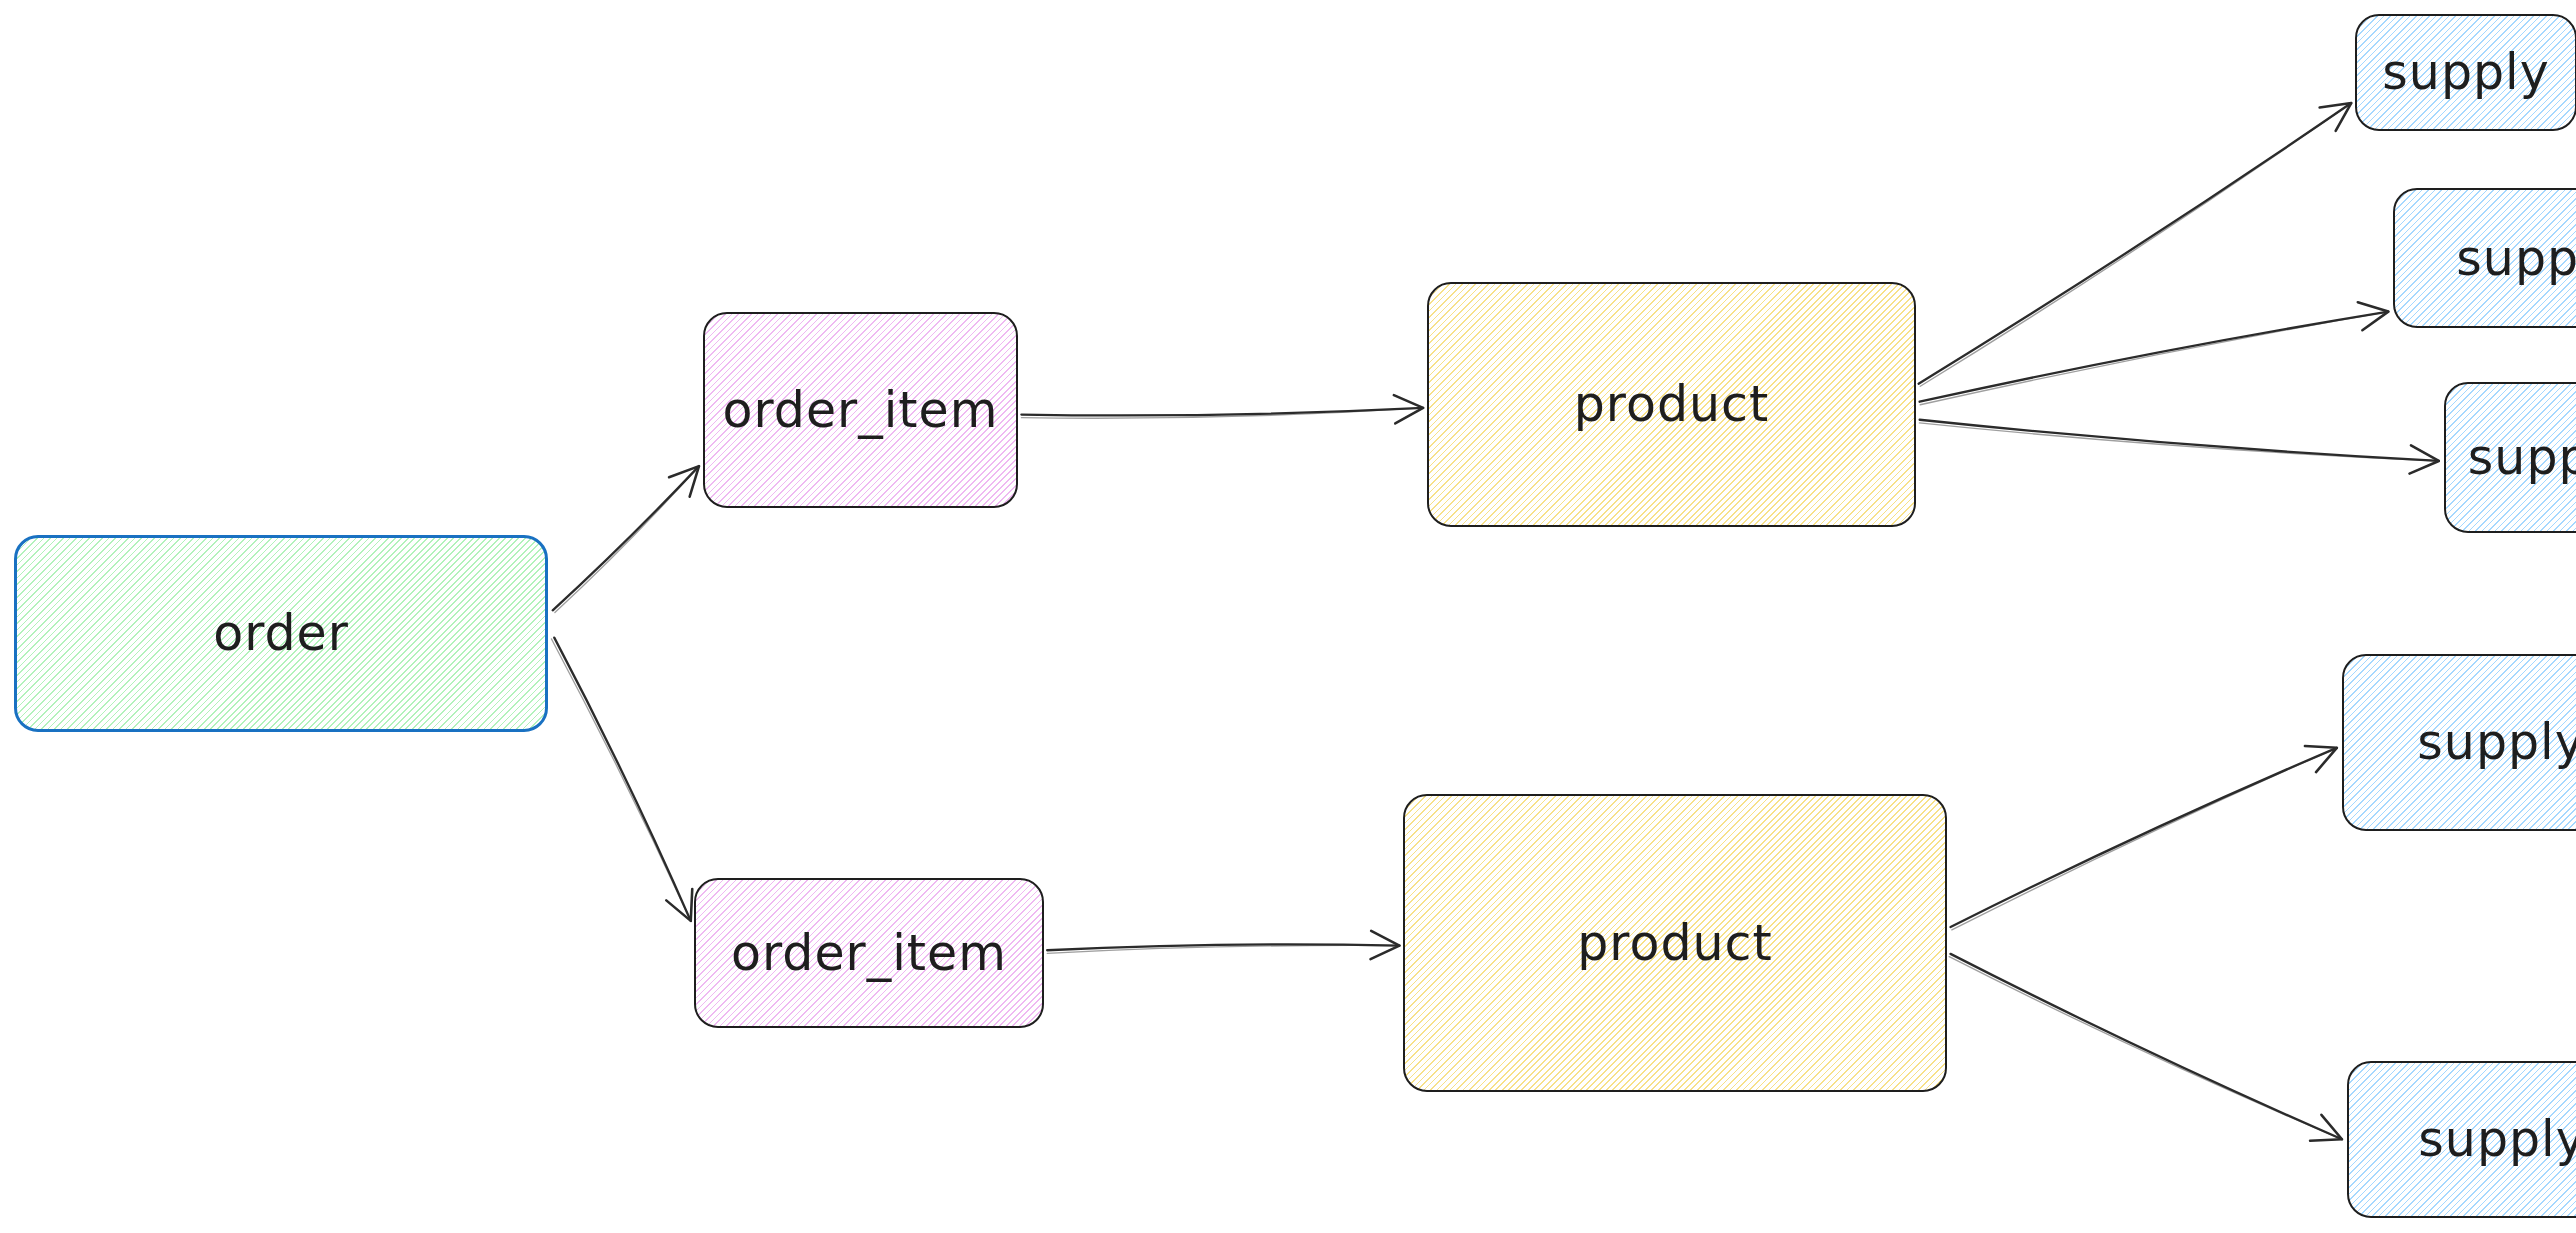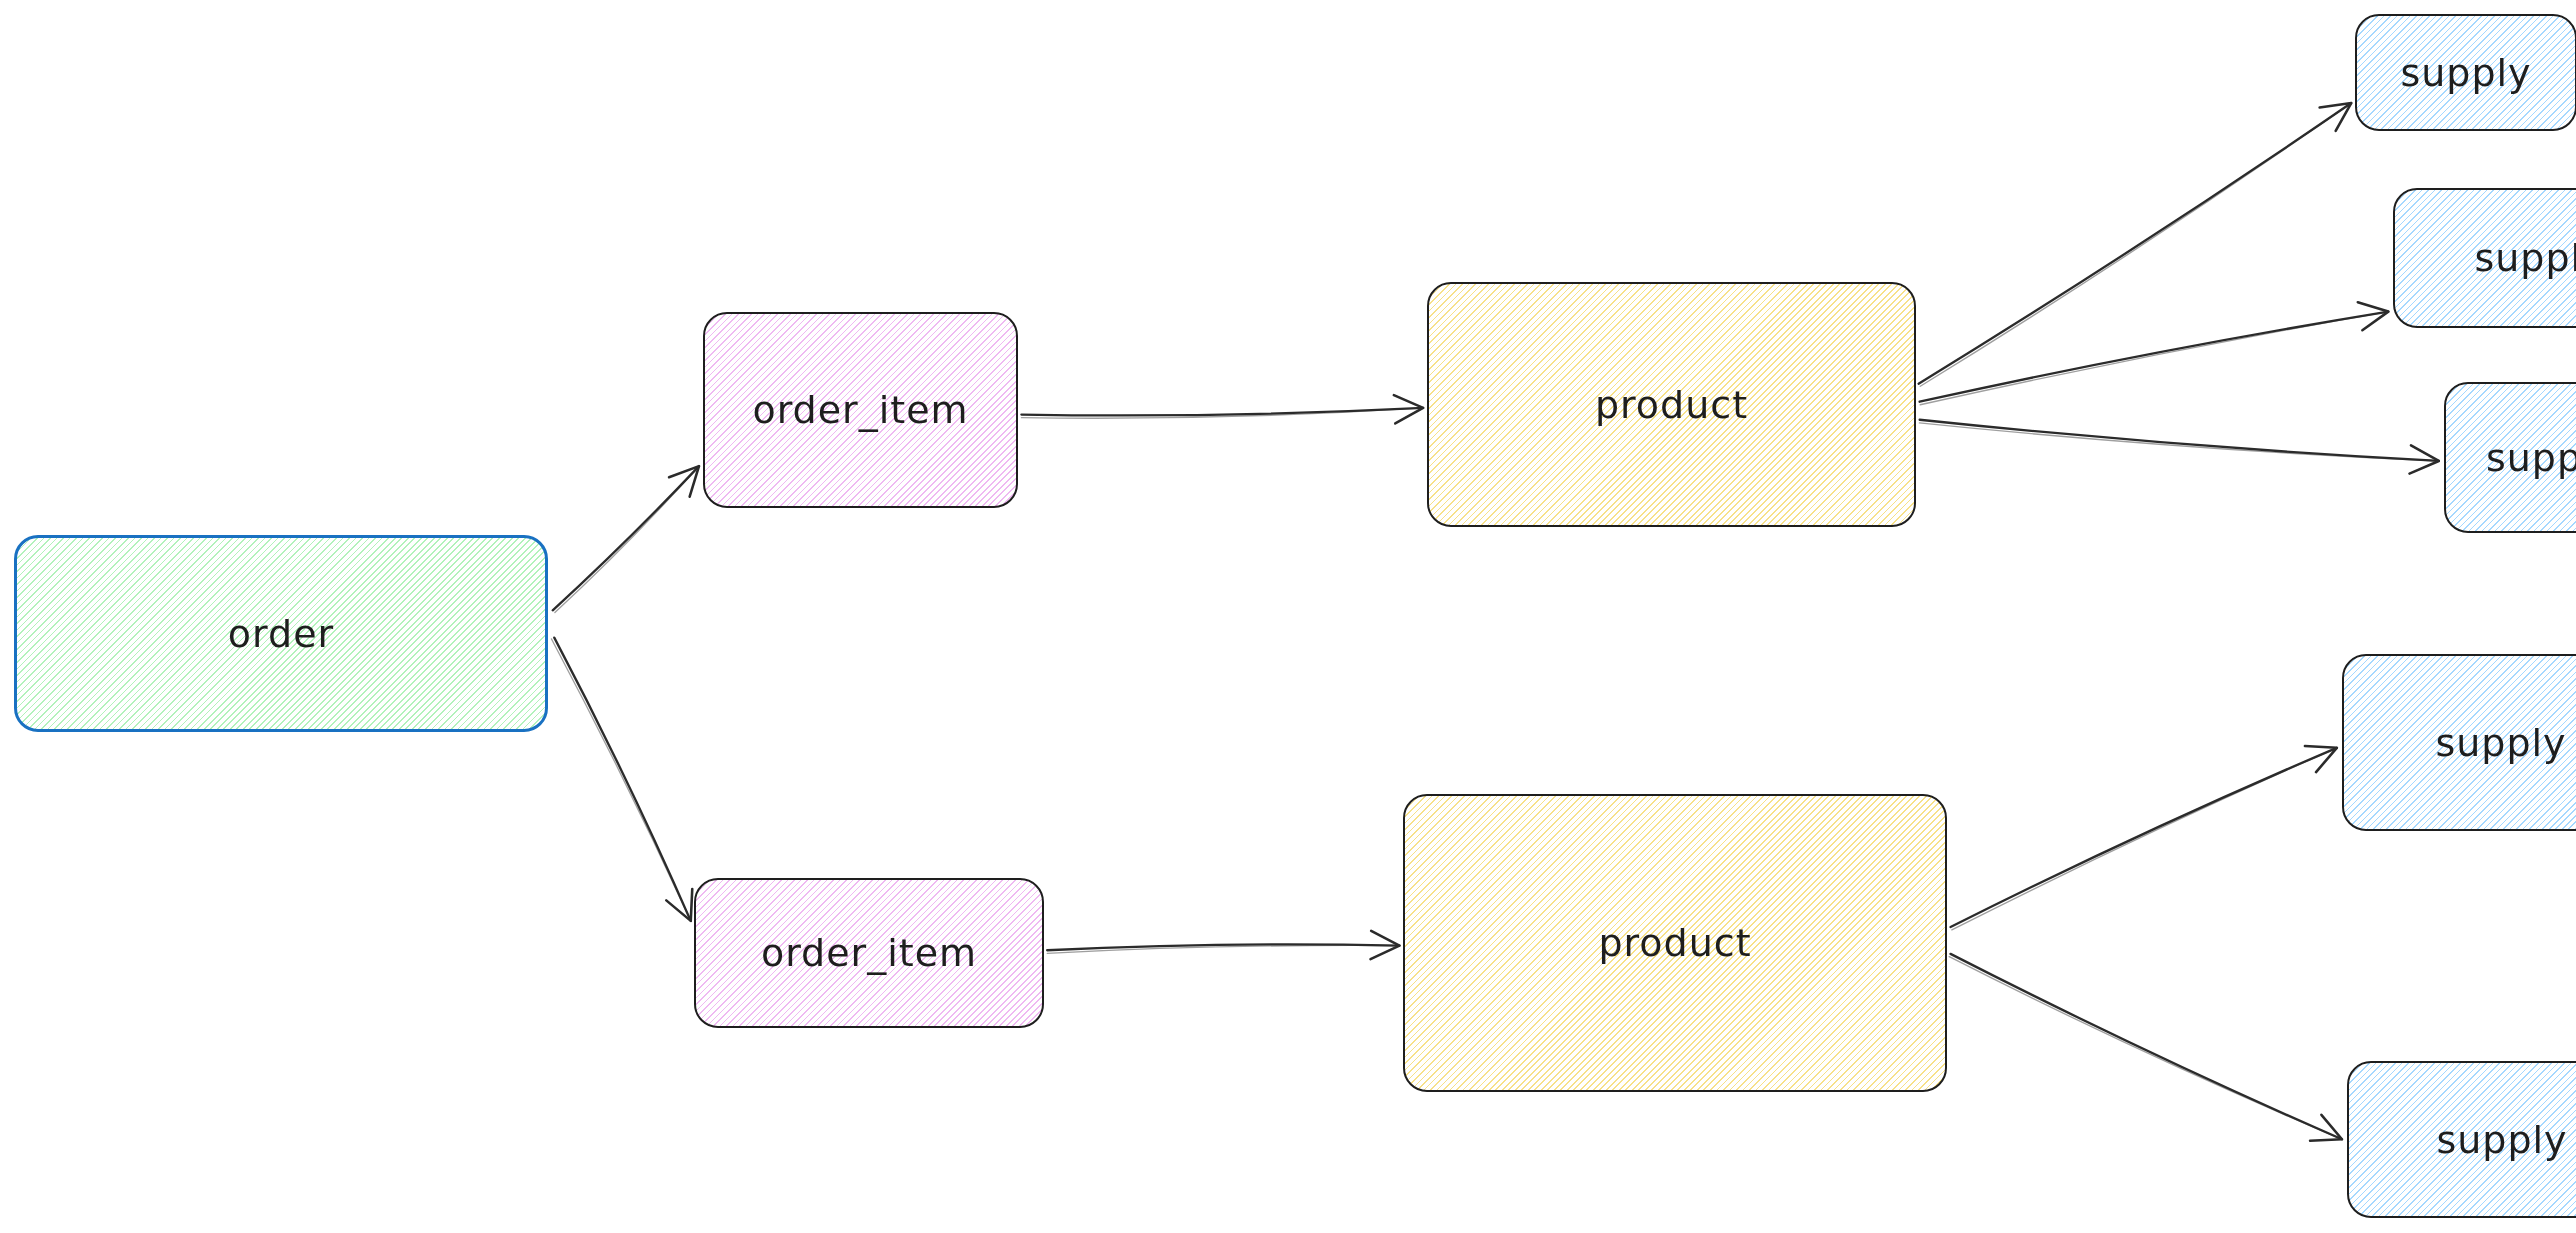--- a/index.html
+++ b/index.html
@@ -25,21 +25,21 @@
     position: absolute;
     box-sizing: border-box;
     border-style: solid;
     border-radius: 24px;
     display: flex;
     align-items: center;
     justify-content: center;
     background-color: #ffffff;
   }
   .node .label {
-    font-size: 38px;
+    font-size: 49px;
     font-weight: 500;
     color: #1e1e1e;
     letter-spacing: 1px;
     white-space: nowrap;
   }
 </style>
 </head>
 <body>
 
 <div id="diagram-canvas">

